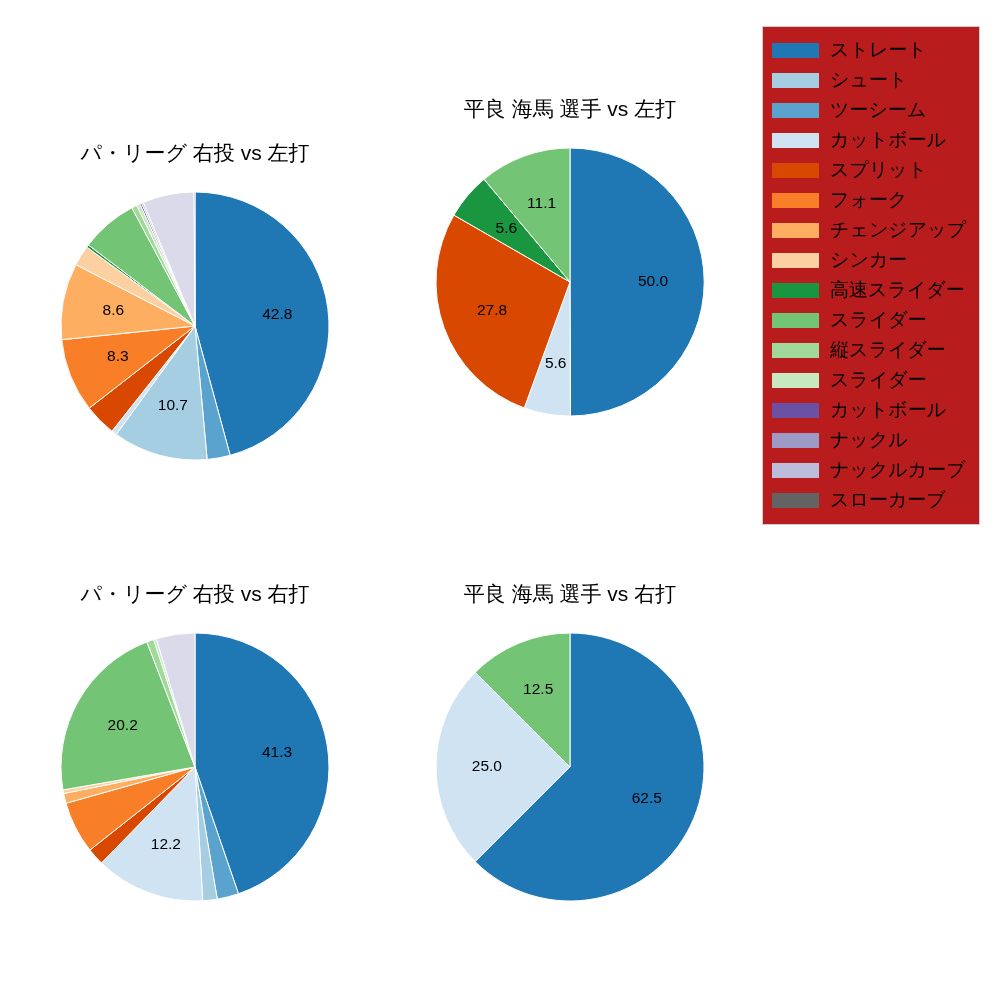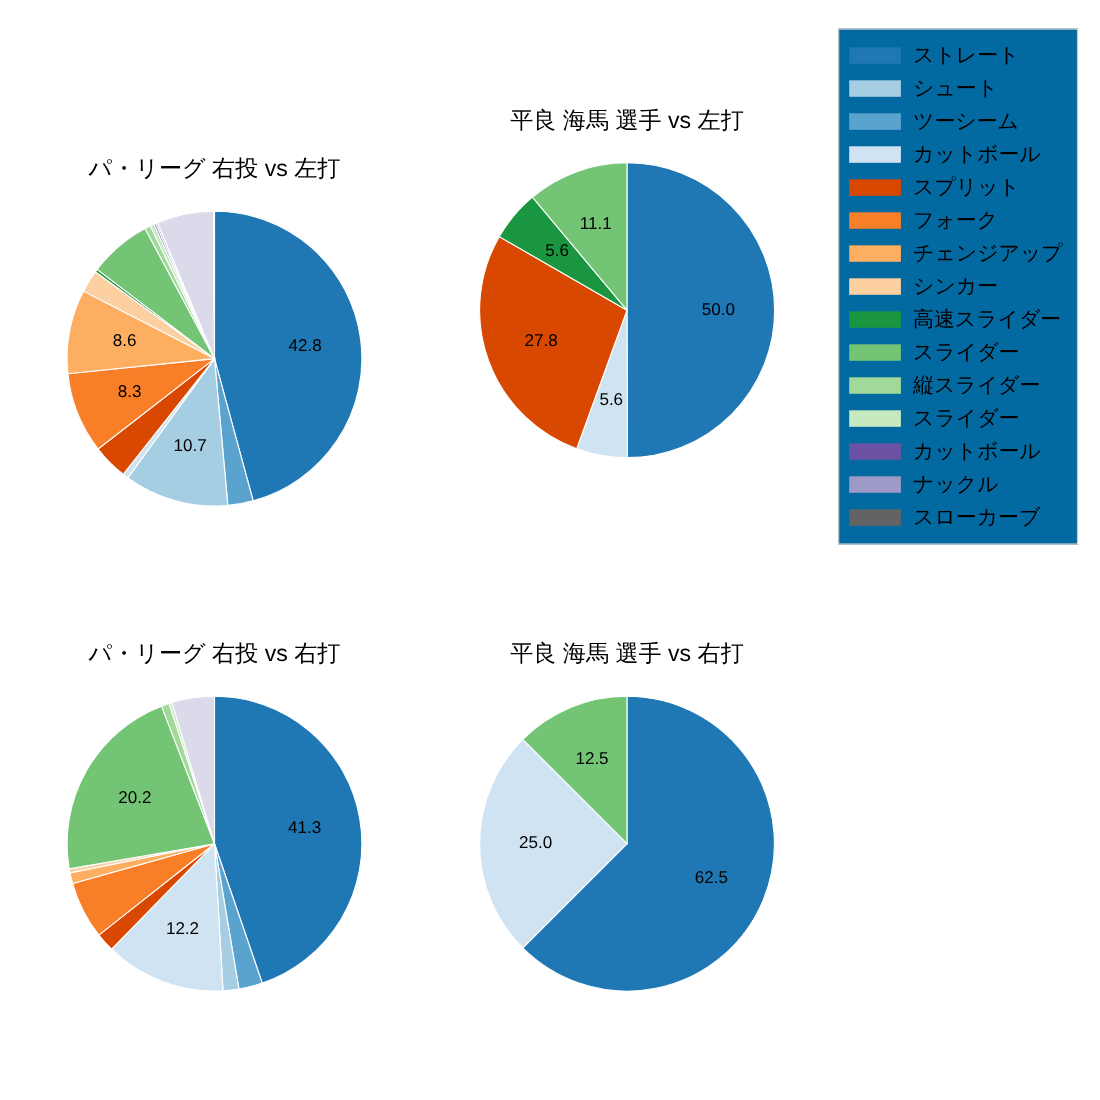--- a/index.html
+++ b/index.html
@@ -43,21 +43,21 @@
     text-anchor: middle;
     dominant-baseline: middle;
   }
   
   .legend {
     position: absolute;
     left: 762px;
     top: 26px;
     width: 218px;
     border: 1px solid #cccccc;
-    background: #0369a1;
+    background: #b91c1c;
     padding: 8px 9px 9px 9px;
     box-sizing: border-box;
   }
   .legend-row {
     display: flex;
     align-items: center;
     height: 30px;
   }
   .legend-swatch {
     width: 47px;
@@ -227,18 +227,22 @@
       </div>
       <div class="legend-row">
         <div class="legend-swatch" style="background: rgb(106, 81, 163);"></div>
         <div class="legend-label">カットボール</div>
       </div>
       <div class="legend-row">
         <div class="legend-swatch" style="background: rgb(158, 154, 200);"></div>
         <div class="legend-label">ナックル</div>
       </div>
       <div class="legend-row">
+        <div class="legend-swatch" style="background: rgb(188, 189, 220);"></div>
+        <div class="legend-label">ナックルカーブ</div>
+      </div>
+      <div class="legend-row">
         <div class="legend-swatch" style="background: rgb(99, 99, 99);"></div>
         <div class="legend-label">スローカーブ</div>
       </div>
     </div>
 
 </div>
 
 </body></html>

